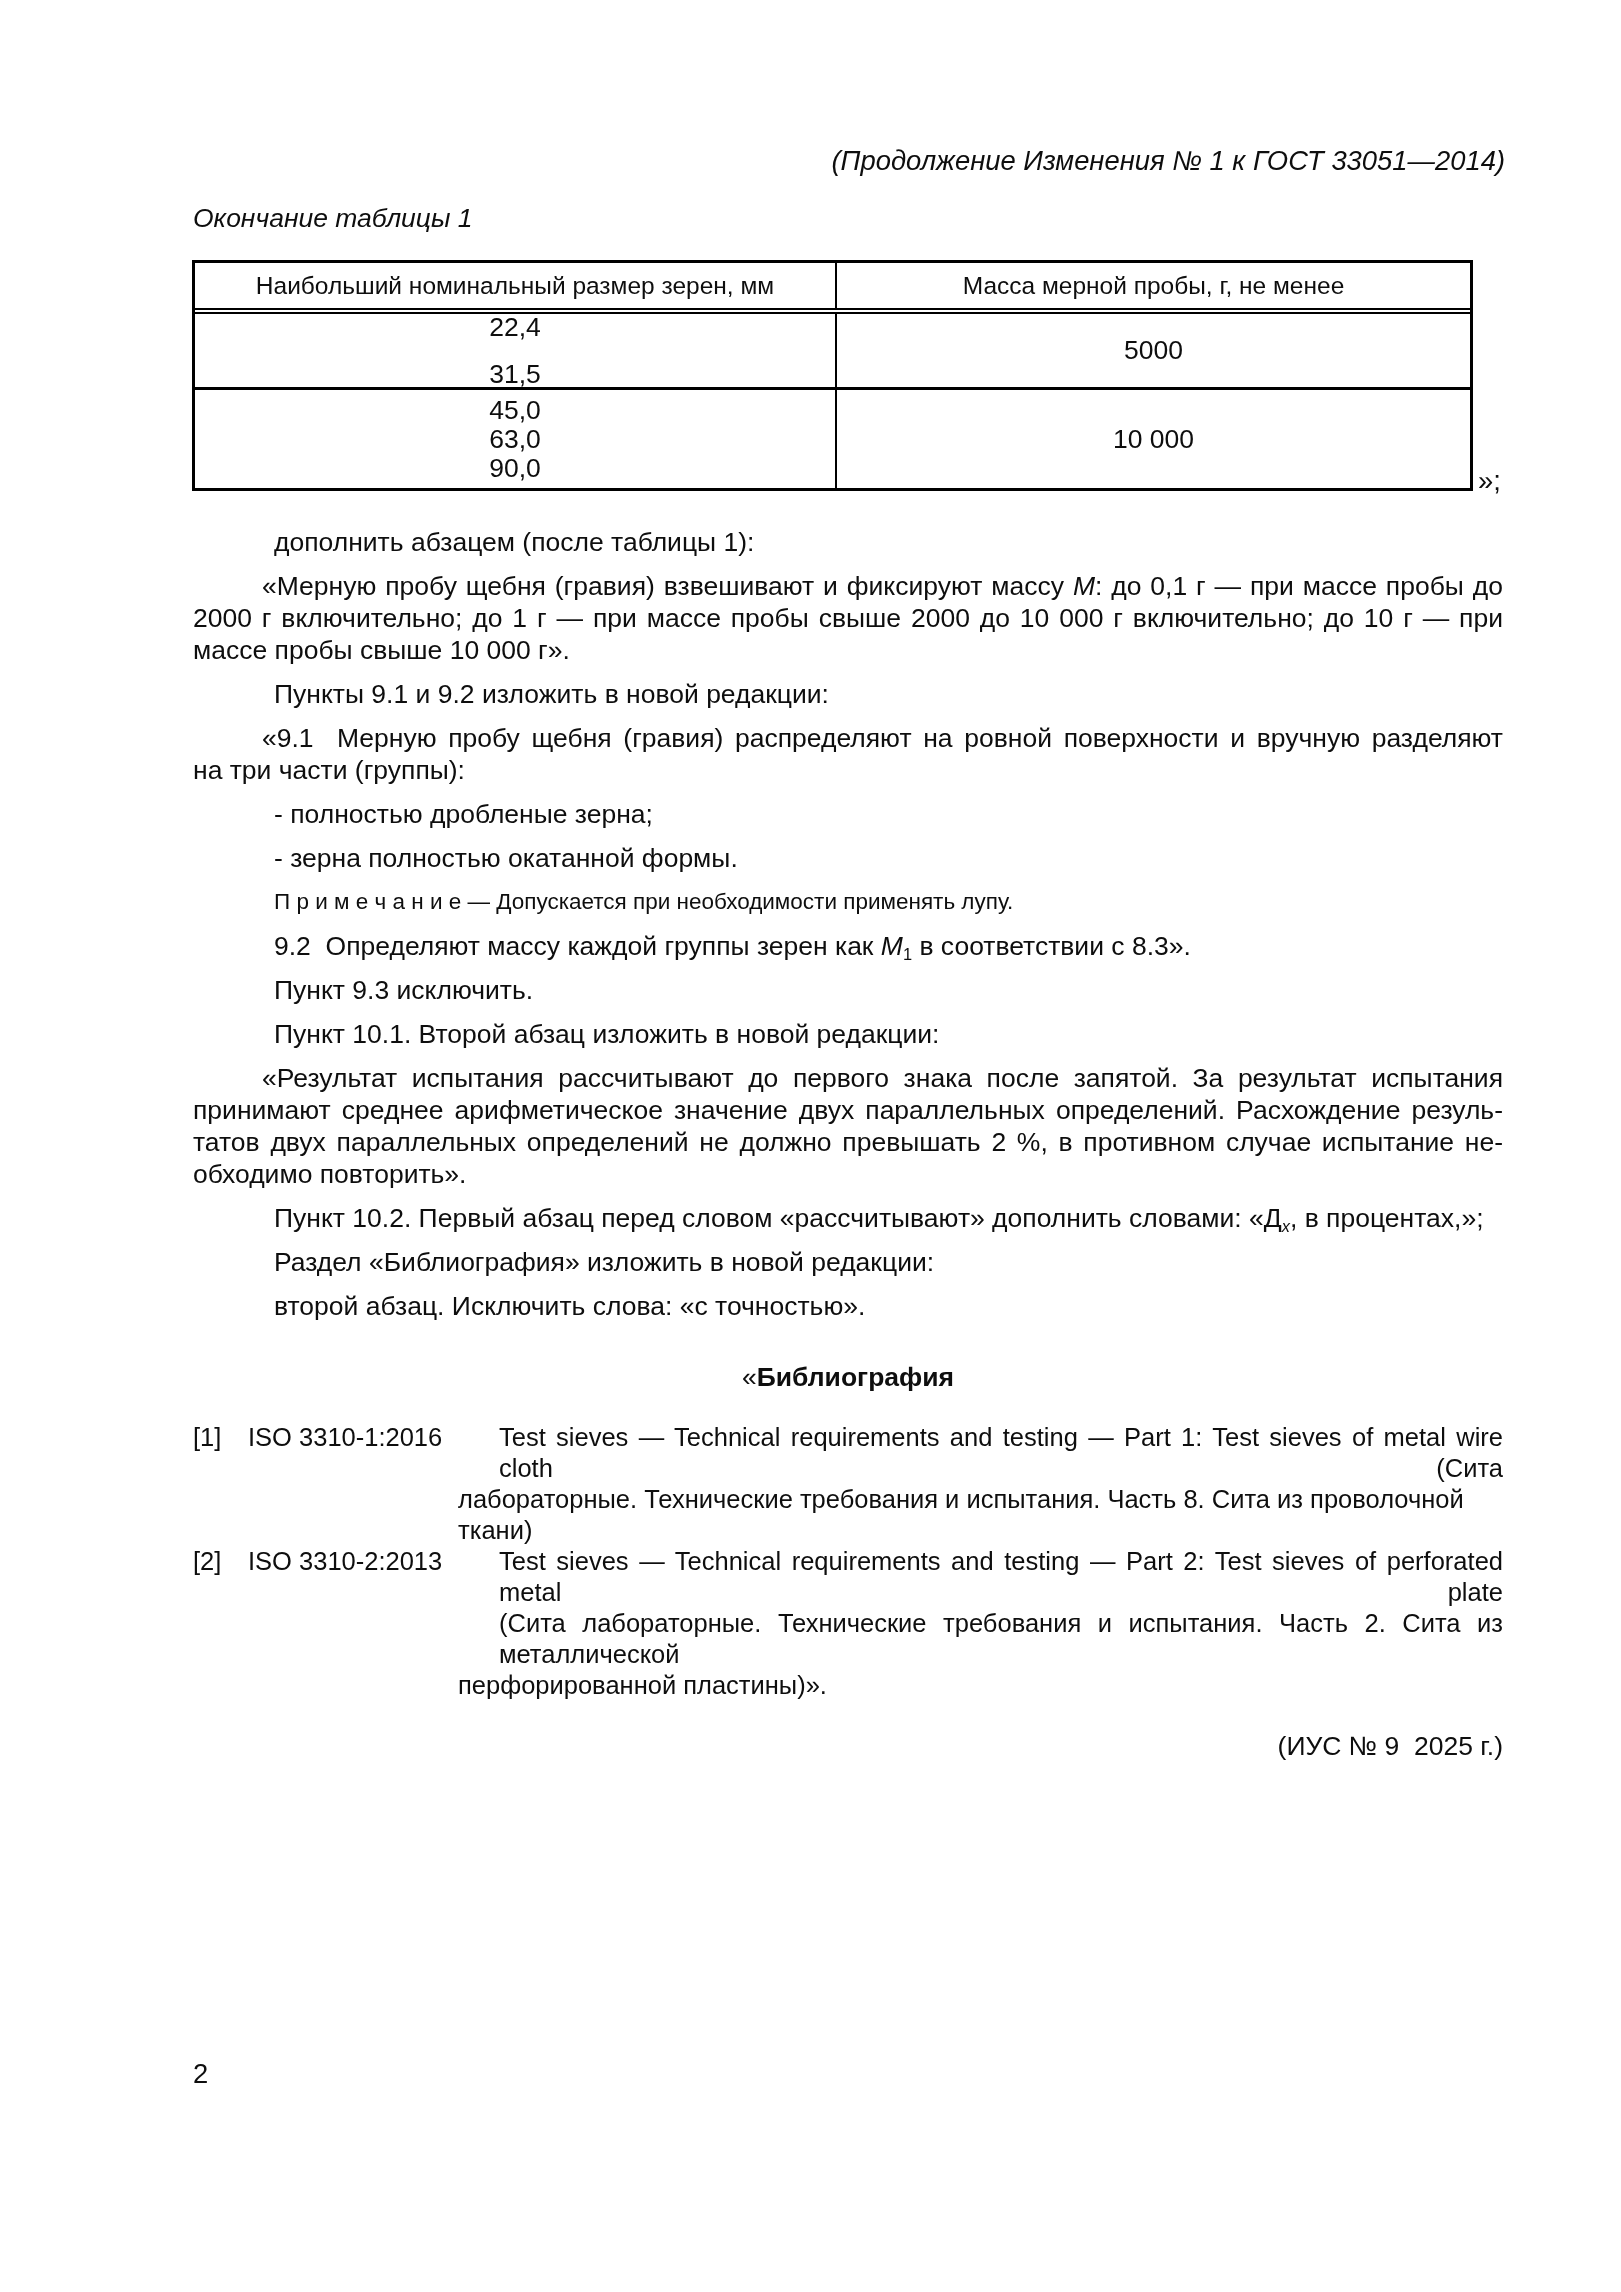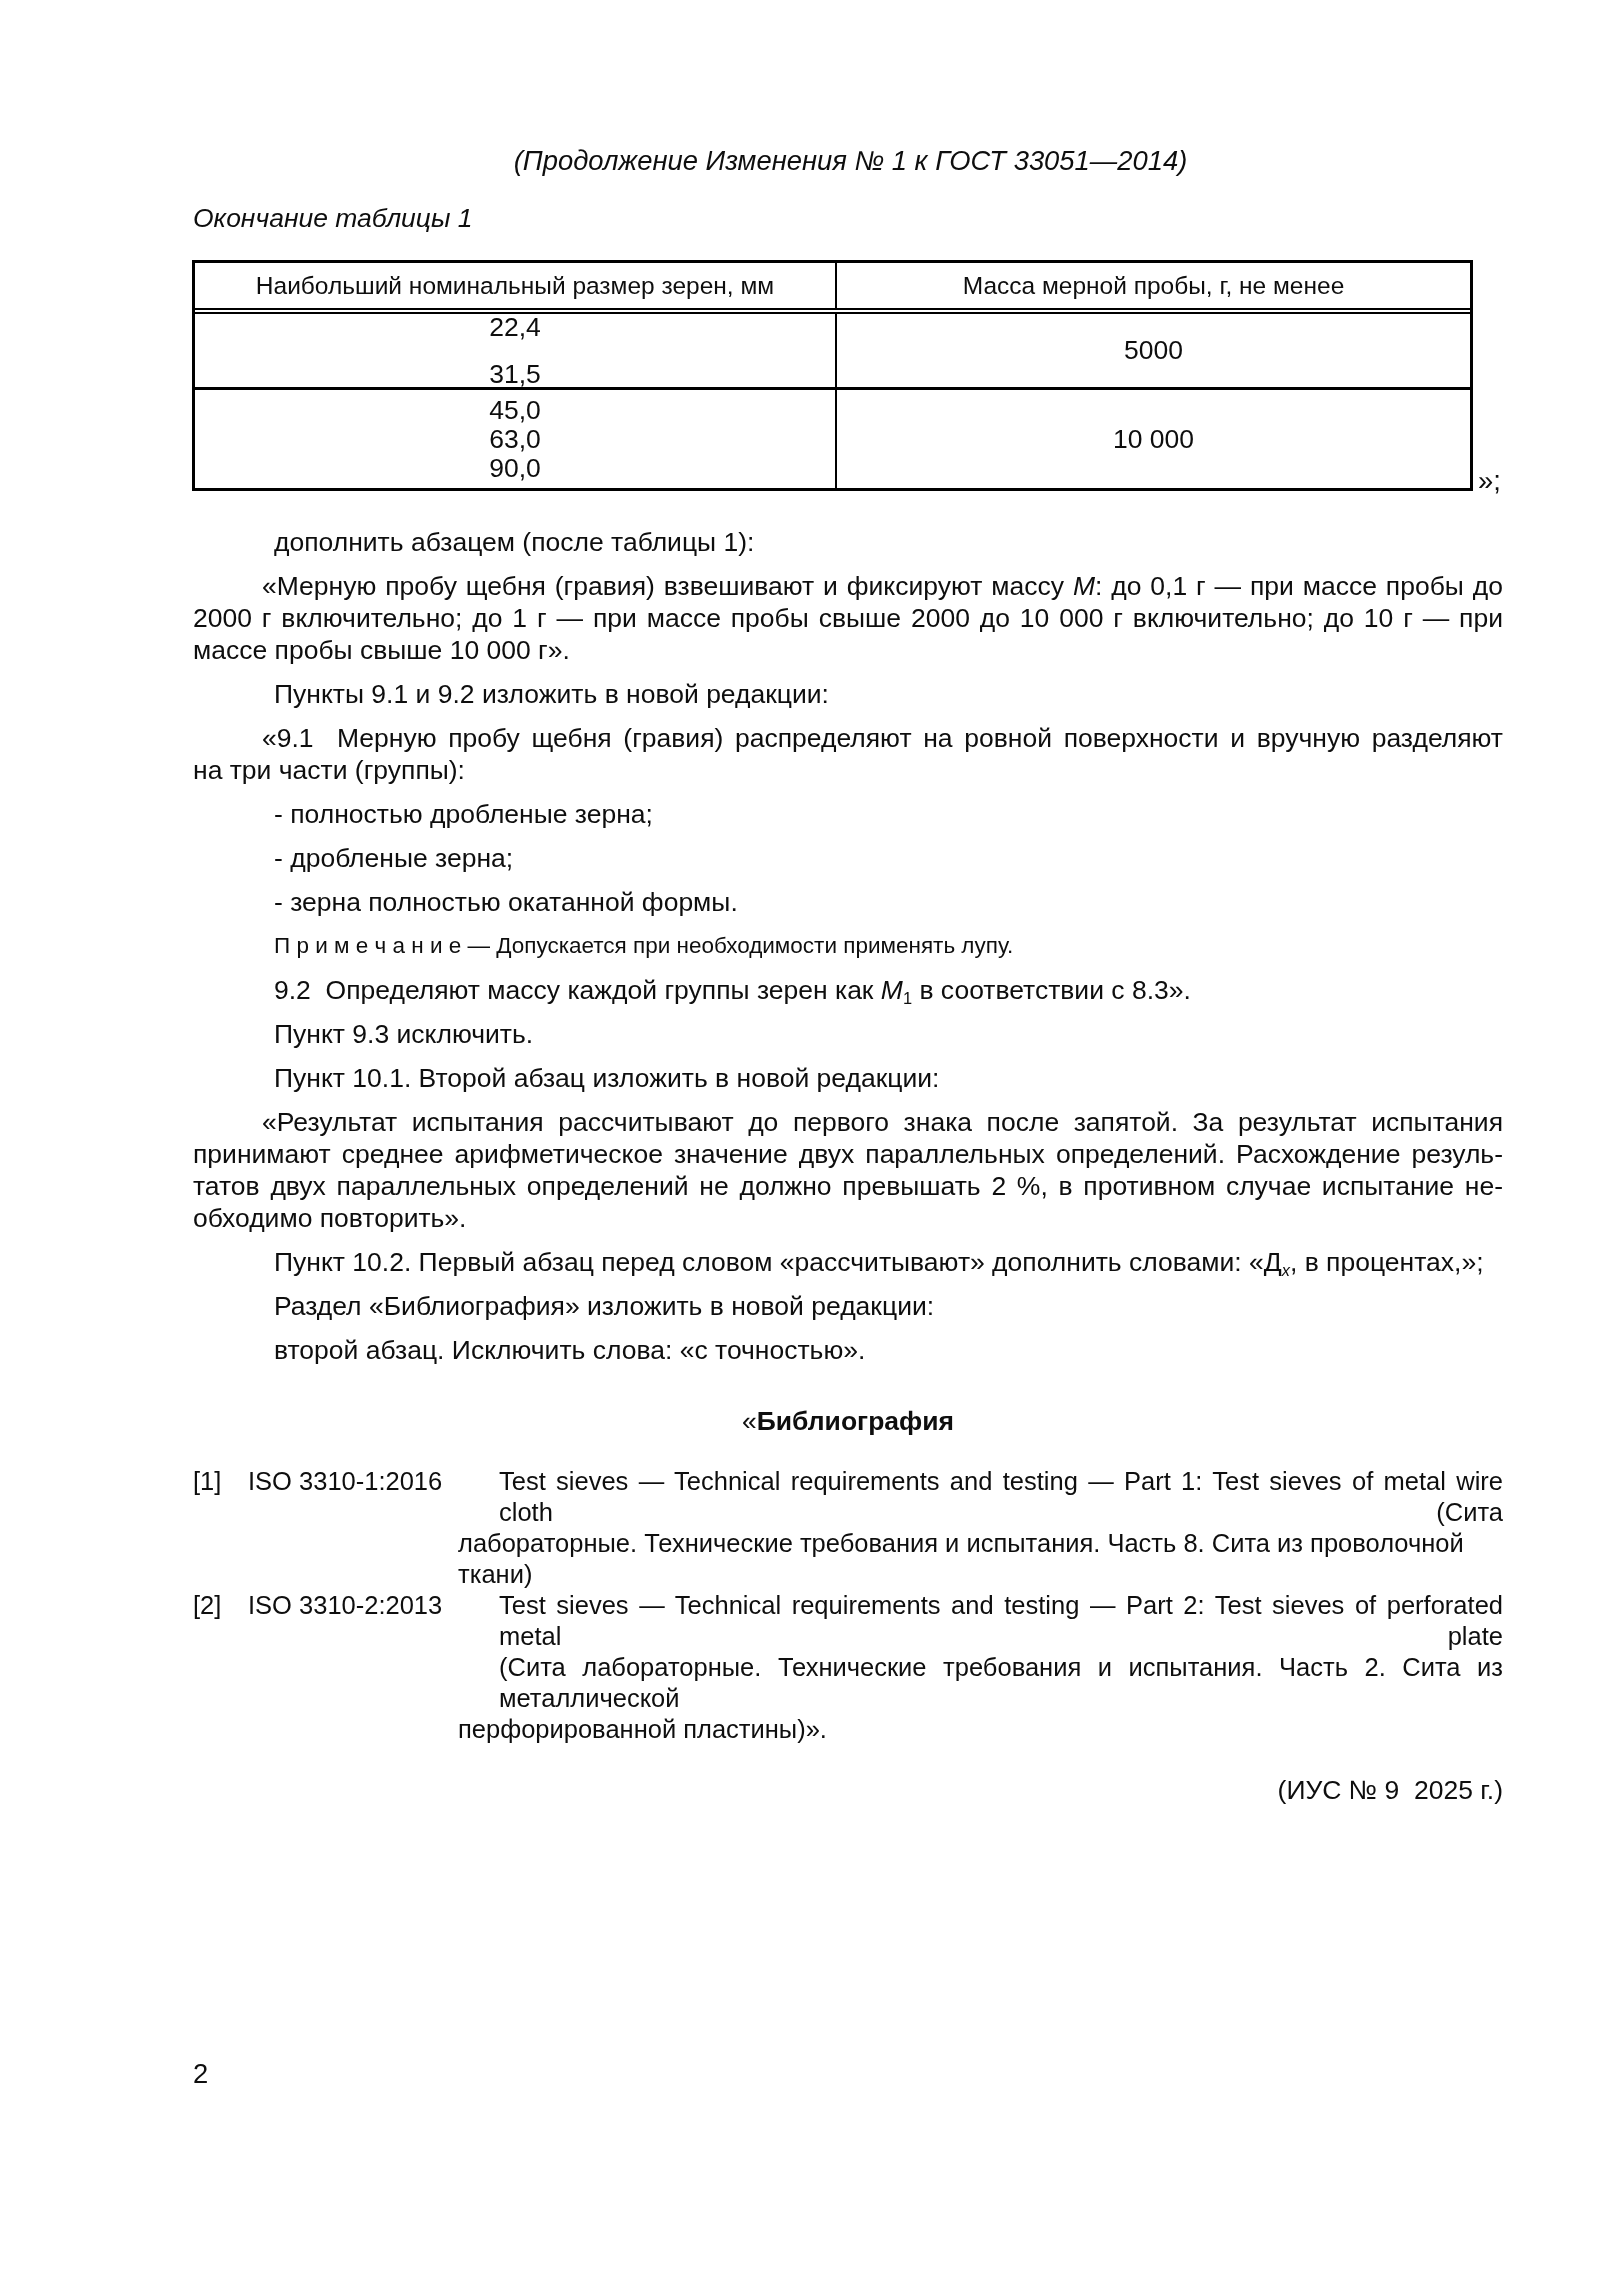--- a/index.html
+++ b/index.html
@@ -7,21 +7,21 @@
     position:relative;
     width:1621px;height:2293px;
     background:#ffffff;
     color:#0e0e0e;
     font-family:"Liberation Sans", sans-serif;
     overflow:hidden;
   }
   
   .running-head{
     position:absolute;top:145px;left:196px;right:116px;
-    text-align:center;
+    text-align:right;
     font-style:italic;
     font-size:27.4px;line-height:32px;
     white-space:nowrap;
   }
   
   .table-caption{
     position:absolute;top:202px;left:193px;
     font-style:italic;
     font-size:26.5px;line-height:32px;
   }
@@ -140,21 +140,20 @@
     </div>
 
     <p class="ln in">Пункты 9.1 и 9.2 изложить в новой редакции:</p>
 
     <div>
       <div class="ln in jl">«9.1&nbsp; Мерную пробу щебня (гравия) распределяют на ровной поверхности и вручную разделяют</div>
       <div class="ln">на три части (группы):</div>
     </div>
 
     <p class="ln in">- полностью дробленые зерна;</p>
-    <p class="ln in">- дробленые зерна;</p>
     <p class="ln in">- зерна полностью окатанной формы.</p>
 
     <p class="ln note-line">П р и м е ч а н и е — Допускается при необходимости применять лупу.</p>
 
     <p class="ln in"><span>9.2&nbsp; Определяют массу каждой группы зерен как </span><span class="var">М</span><sub class="idx">1</sub><span> в соответствии с 8.3».</span></p>
 
     <p class="ln in">Пункт 9.3 исключить.</p>
     <p class="ln in">Пункт 10.1. Второй абзац изложить в новой редакции:</p>
 
     <div>

